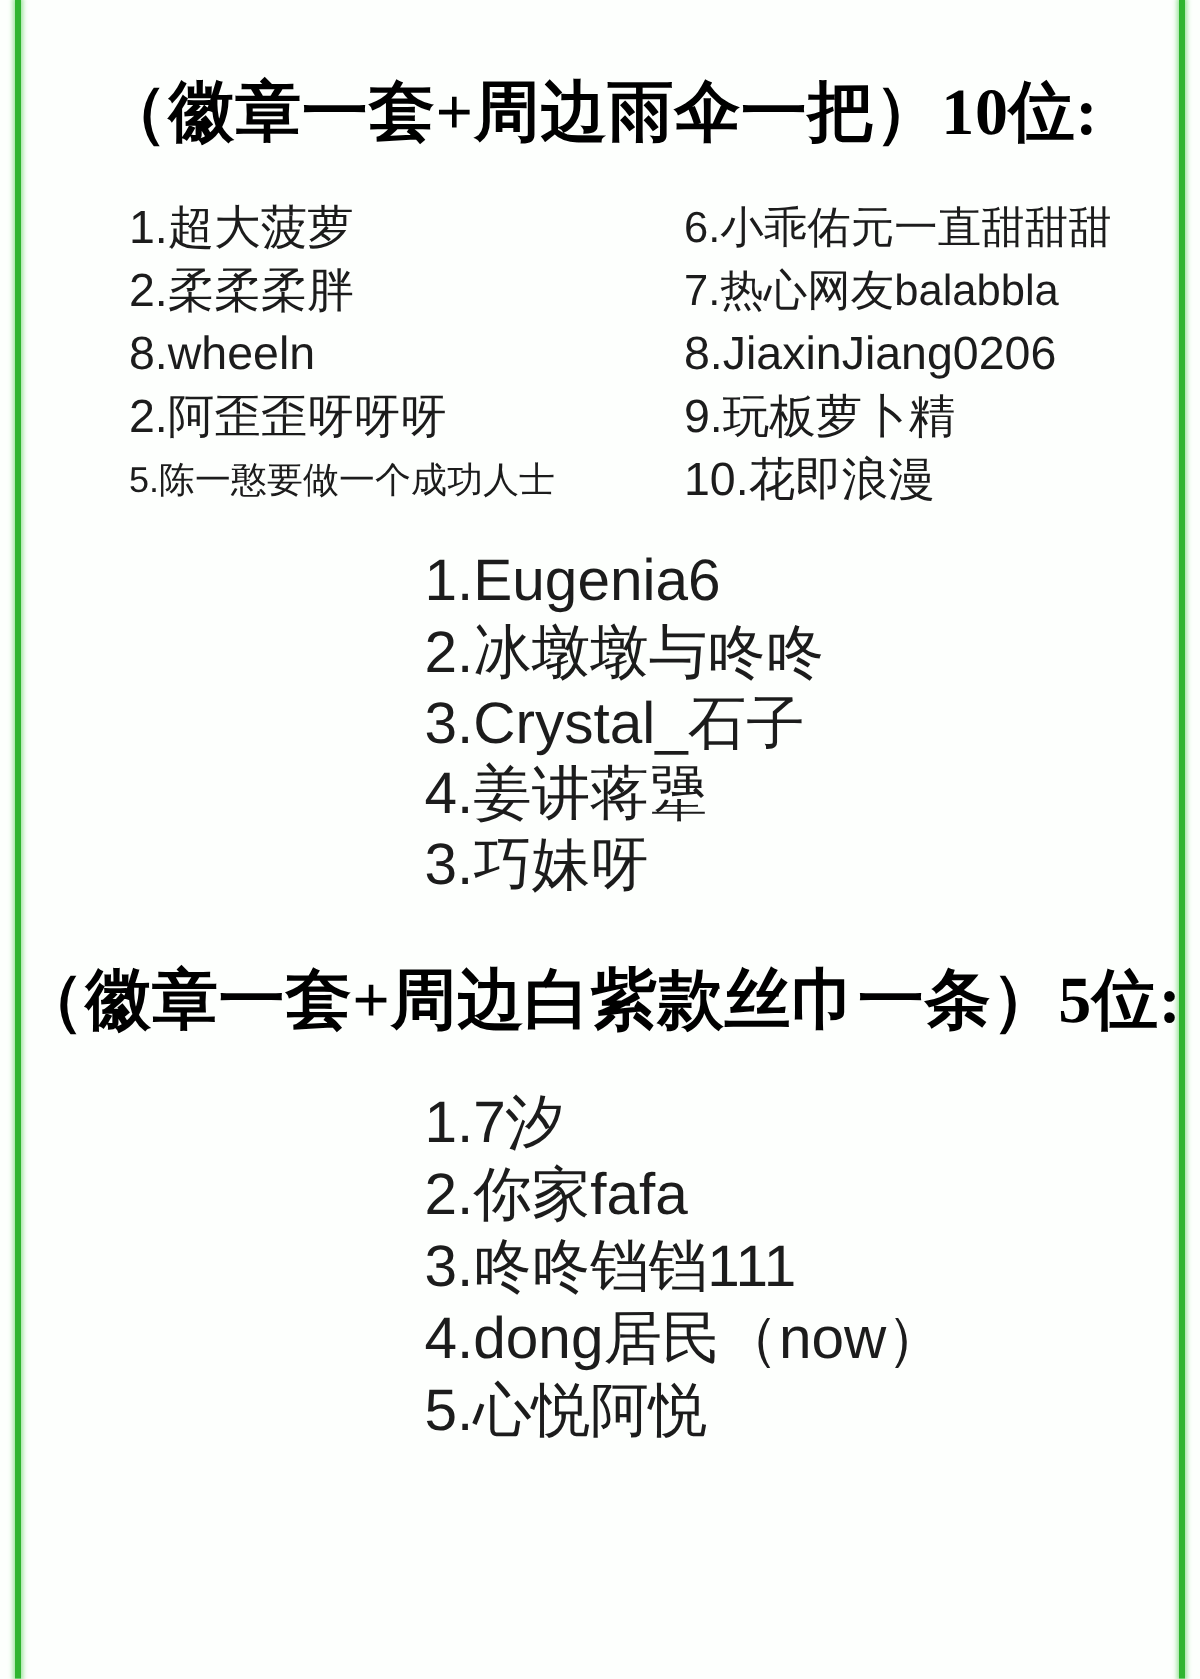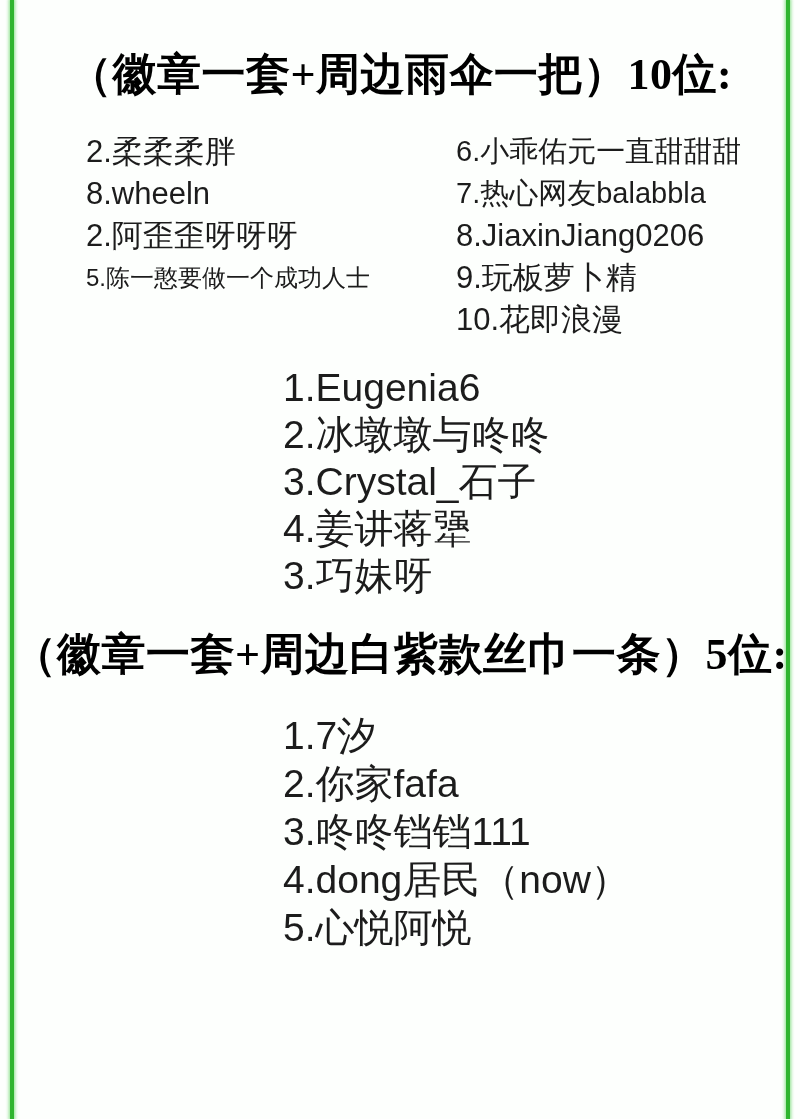--- a/index.html
+++ b/index.html
@@ -27,21 +27,21 @@
     font-weight: bold;
     font-size: 44px;
     line-height: 1.15;
     text-align: center;
     color: #000000;
     margin: 0;
     letter-spacing: 0.5px;
   }
   .heading-1 { padding-top: 50px; }
   .heading-2 { margin-top: 58px; }
-  .heading-3 { margin-top: 30px; }
+  .heading-3 { margin-top: 42px; }
 
   ul { margin: 0; padding: 0; list-style: none; }
   li { display: flex; align-items: center; white-space: nowrap; }
 
   .two-col { display: flex; margin-top: 30px; padding-left: 86px; }
   .col-left  { width: 370px; }
   .col-right { flex: 1; }
   .two-col li { height: 42px; font-size: 31px; }
   li.size-sm { font-size: 24px; }
   li.size-md { font-size: 29px; }
@@ -57,20 +57,21 @@
 
 <div class="vline vline-left"></div>
 <div class="vline vline-right"></div>
 
 <div class="content">
 
   <h2 class="heading heading-1">（徽章一套+周边雨伞一把）10位:</h2>
 
   <div class="two-col">
     <ul class="col-left">
+      <li>1.超大菠萝</li>
       <li>2.柔柔柔胖</li>
       <li>8.wheeln</li>
       <li>2.阿歪歪呀呀呀</li>
       <li class="size-sm">5.陈一憨要做一个成功人士</li>
     </ul>
     <ul class="col-right">
       <li class="size-md">6.小乖佑元一直甜甜甜</li>
       <li class="size-md">7.热心网友balabbla</li>
       <li>8.JiaxinJiang0206</li>
       <li>9.玩板萝卜精</li>

